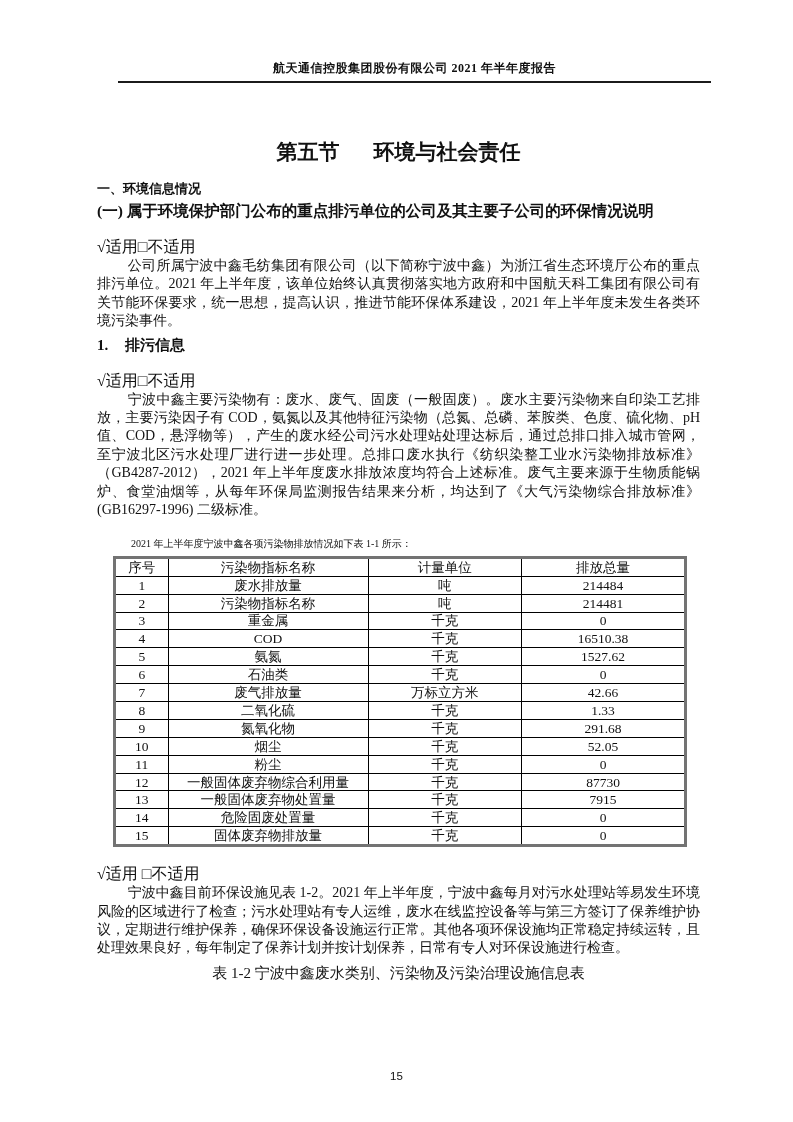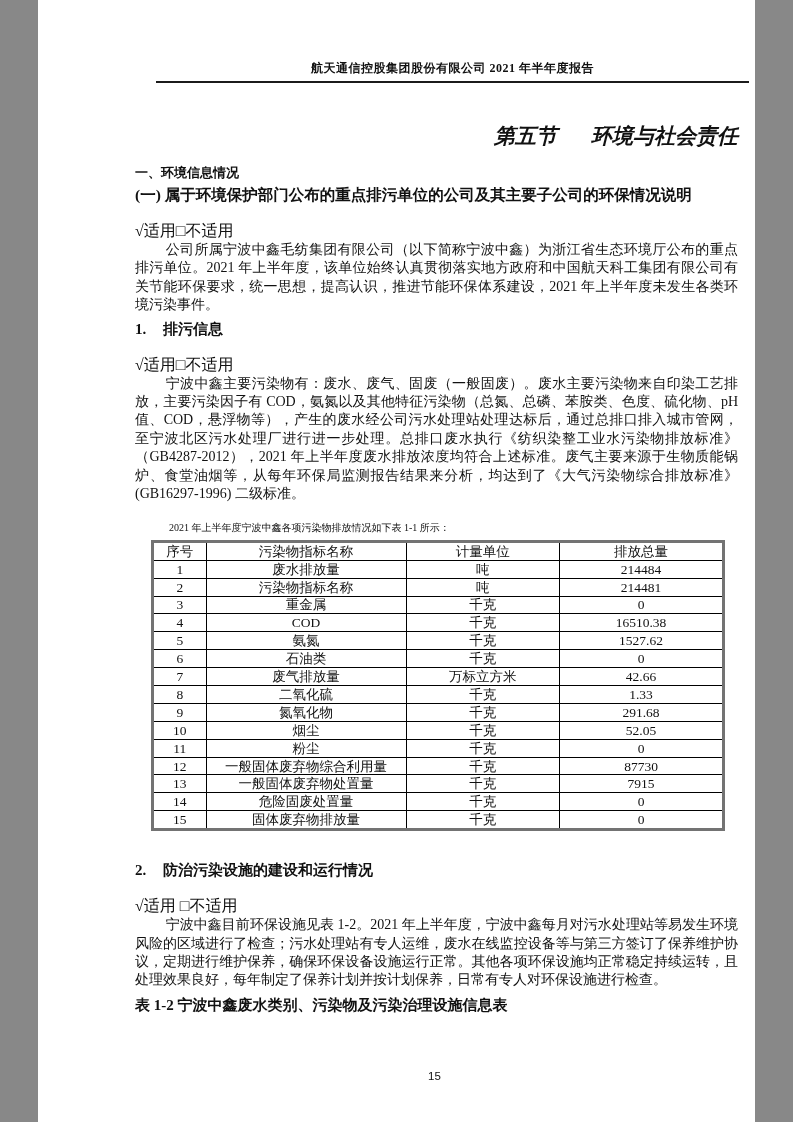--- a/index.html
+++ b/index.html
@@ -1,18 +1,18 @@
 <!DOCTYPE html>
 <html lang="zh"><head>
 <meta charset="utf-8">
 <style>
   html,body{margin:0;padding:0;background:#888;}
   .page{
     position:relative;
-    width:717px;height:1122px;
+    width:793px;height:1122px;
     margin:0 auto;
     background:#ffffff;
     font-family:"Liberation Serif","DejaVu Serif",serif;
     color:#111;
     overflow:hidden;
   }
   
   .doc-header{
     position:absolute;
     top:60px;left:118px;width:593px;
@@ -22,26 +22,25 @@
     letter-spacing:.5px;
     padding-bottom:4px;
     border-bottom:2px solid #1b1b1b;
   }
   
   .content{
     position:absolute;
     top:118px;left:97px;width:603px;
   }
   .section-title{
-    margin-top:4px;
-    text-align:right;
+    margin-top:20px;
+    text-align:center;
     font-size:21px;
     font-weight:bold;
     line-height:28px;
-    font-style:italic;
   }
   .section-title .gap{display:inline-block;width:34px;}
   .h-level1{
     margin-top:14px;
     font-size:13px;font-weight:bold;line-height:18px;
   }
   .h-level2{
     margin-top:3px;
     font-size:15.5px;font-weight:bold;line-height:19px;
   }
@@ -85,21 +84,22 @@
     overflow:hidden;
     white-space:nowrap;
   }
   col.c-no{width:9.4%;}
   col.c-name{width:35.0%;}
   col.c-unit{width:26.9%;}
   col.c-total{width:28.7%;}
   .h-item2{margin-top:30px;}
   .table-caption{
     margin-top:6px;
-    font-size:15px;font-weight:bold;line-height:19px;
+    text-align:center;
+    font-size:15px;font-weight:normal;line-height:19px;
   }
   .page-number{
     position:absolute;
     top:1070px;left:0;width:793px;
     text-align:center;
     font-family:"Liberation Sans","DejaVu Sans",sans-serif;
     font-size:11.5px;
     color:#111;
   }
 </style>
@@ -238,23 +238,20 @@
           </tr>
           <tr>
             <td>15</td>
             <td>固体废弃物排放量</td>
             <td>千克</td>
             <td>0</td>
           </tr>
         </tbody>
     </table>
 
-    <div class="item-heading h-item2">
-      <span class="num">2.</span><span>防治污染设施的建设和运行情况</span>
-    </div>
 
     <div class="applicability">√适用 □不适用</div>
 
     <p class="para">宁波中鑫目前环保设施见表 1-2。2021 年上半年度，宁波中鑫每月对污水处理站等易发生环境风险的区域进行了检查；污水处理站有专人运维，废水在线监控设备等与第三方签订了保养维护协议，定期进行维护保养，确保环保设备设施运行正常。其他各项环保设施均正常稳定持续运转，且处理效果良好，每年制定了保养计划并按计划保养，日常有专人对环保设施进行检查。</p>
 
     <div class="table-caption">表 1-2 宁波中鑫废水类别、污染物及污染治理设施信息表</div>
 
   </div>
 
   <div class="page-number">15</div>

